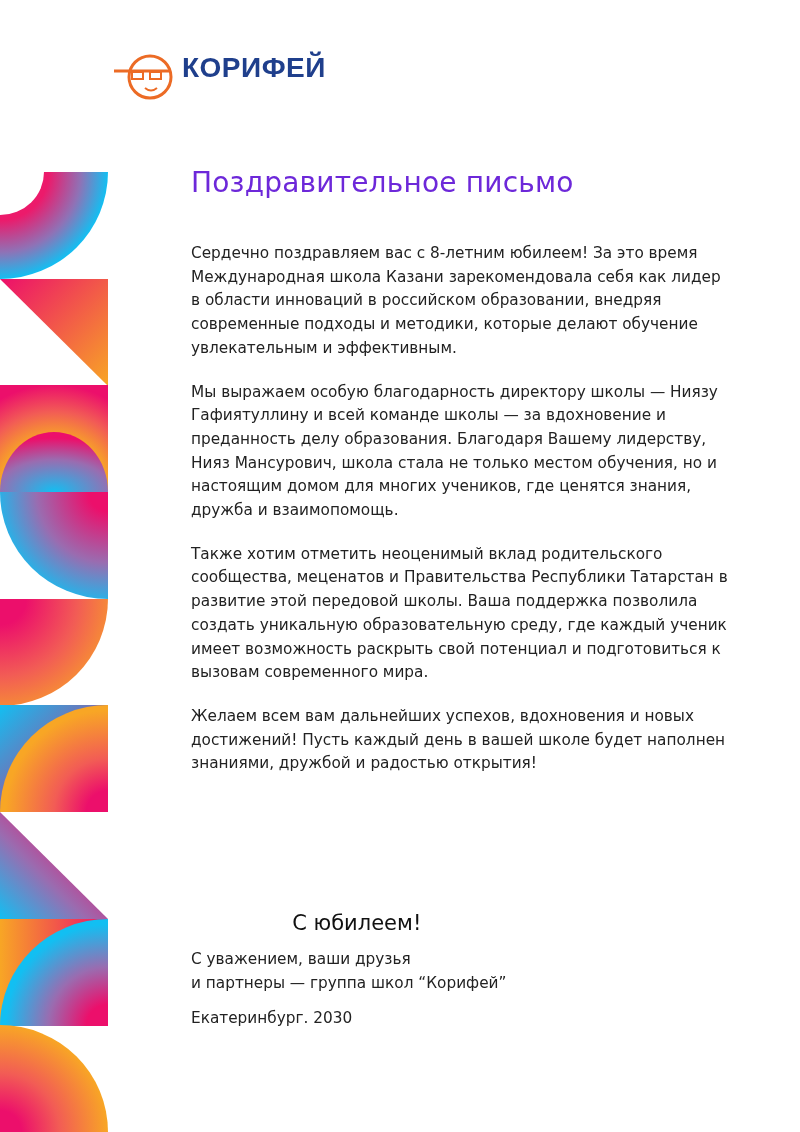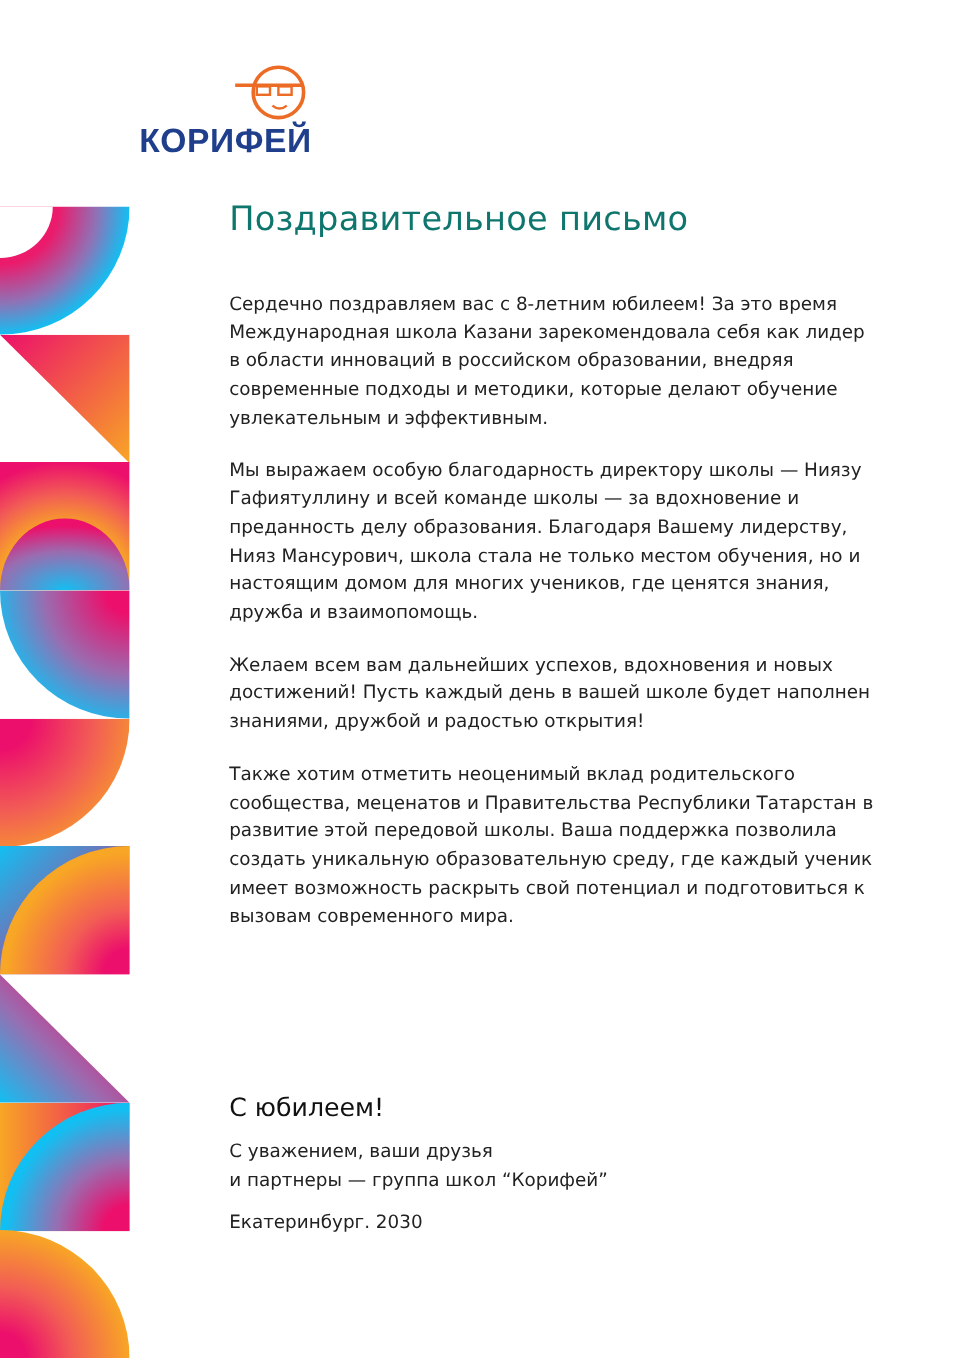--- a/index.html
+++ b/index.html
@@ -2,37 +2,37 @@
 <html><head>
   <meta charset="utf-8">
   <style>
     html, body { margin: 0; padding: 0; }
     body {
       width: 800px; height: 1132px; position: relative; overflow: hidden;
       background: #ffffff;
       font-family: "DejaVu Sans", sans-serif;
       color: #1a1a1a;
     }
-    .logo { position: absolute; left: 112px; top: 52px; display: flex; align-items: flex-end; flex-direction: column; }
+    .logo { position: absolute; left: 112px; top: 52px; display: flex; align-items: flex-start; }
     .logo-mark { width: 66px; height: 50px; }
     .logo-text {
       margin-left: 4px; font-family: "Liberation Sans", sans-serif; font-weight: bold;
       font-size: 28px; color: #1f3f8c; letter-spacing: 0.5px;
     }
     .deco { position: absolute; left: 0; top: 172px; width: 108px; height: 960px; }
     .tile { position: absolute; left: 0; width: 108px; height: 107px; overflow: hidden; }
     .title {
       position: absolute; left: 191px; top: 166px; margin: 0;
-      font-size: 28px; font-weight: normal; color: #0f766e;
+      font-size: 28px; font-weight: normal; color: #6d28d9;
       letter-spacing: 0.2px;
     }
     .body-text { position: absolute; left: 191px; top: 242px; width: 540px; }
     .para { margin: 0 0 20px 0; font-size: 15.3px; line-height: 23.7px; color: #222; }
     .closing { position: absolute; left: 191px; top: 911px; }
-    .closing-title { margin: 0 0 12px 0; font-size: 21px; font-weight: normal; color: #111; }
+    .closing-title { margin: 0 0 12px 0; font-size: 21px; font-weight: normal; color: #111; text-align: center; }
     .sign { margin: 0 16px 14px 0; font-size: 15.3px; line-height: 24px; color: #222; white-space: pre-line; }
     .place { margin: 0; font-size: 15.3px; color: #222; }
   </style>
 </head>
 <body>
 
 <svg width="0" height="0" style="position:absolute">
   <defs>
     <radialGradient id="g1" cx="0" cy="0" r="1" gradientUnits="objectBoundingBox">
       <stop offset="0.45" stop-color="#ec1a6b"></stop>
@@ -137,22 +137,22 @@
   <svg class="tile" style="top:853px" viewBox="0 0 108 107">
     <path d="M0 0 A108 107 0 0 1 108 107 H0 Z" fill="url(#g9)"></path>
   </svg>
 </div>
 
 <h1 class="title">Поздравительное письмо</h1>
 
 <div class="body-text">
   <p class="para">Сердечно поздравляем вас с 8-летним юбилеем! За это время Международная школа Казани зарекомендовала себя как лидер в области инноваций в российском образовании, внедряя современные подходы и методики, которые делают обучение увлекательным и эффективным.</p>
   <p class="para">Мы выражаем особую благодарность директору школы — Ниязу Гафиятуллину и всей команде школы — за вдохновение и преданность делу образования. Благодаря Вашему лидерству, Нияз Мансурович, школа стала не только местом обучения, но и настоящим домом для многих учеников, где ценятся знания, дружба и взаимопомощь.</p>
+  <p class="para">Также хотим отметить неоценимый вклад родительского сообщества, меценатов и Правительства Республики Татарстан в развитие этой передовой школы. Ваша поддержка позволила создать уникальную образовательную среду, где каждый ученик имеет возможность раскрыть свой потенциал и подготовиться к вызовам современного мира.</p>
   <p class="para">Желаем всем вам дальнейших успехов, вдохновения и новых достижений! Пусть каждый день в вашей школе будет наполнен знаниями, дружбой и радостью открытия!</p>
-  <p class="para">Также хотим отметить неоценимый вклад родительского сообщества, меценатов и Правительства Республики Татарстан в развитие этой передовой школы. Ваша поддержка позволила создать уникальную образовательную среду, где каждый ученик имеет возможность раскрыть свой потенциал и подготовиться к вызовам современного мира.</p>
 </div>
 
 <div class="closing">
   <h2 class="closing-title">С юбилеем!</h2>
   <p class="sign">С уважением, ваши друзья
 и партнеры — группа школ “Корифей”</p>
   <p class="place">Екатеринбург. 2030</p>
 </div>
 
 </body></html>

